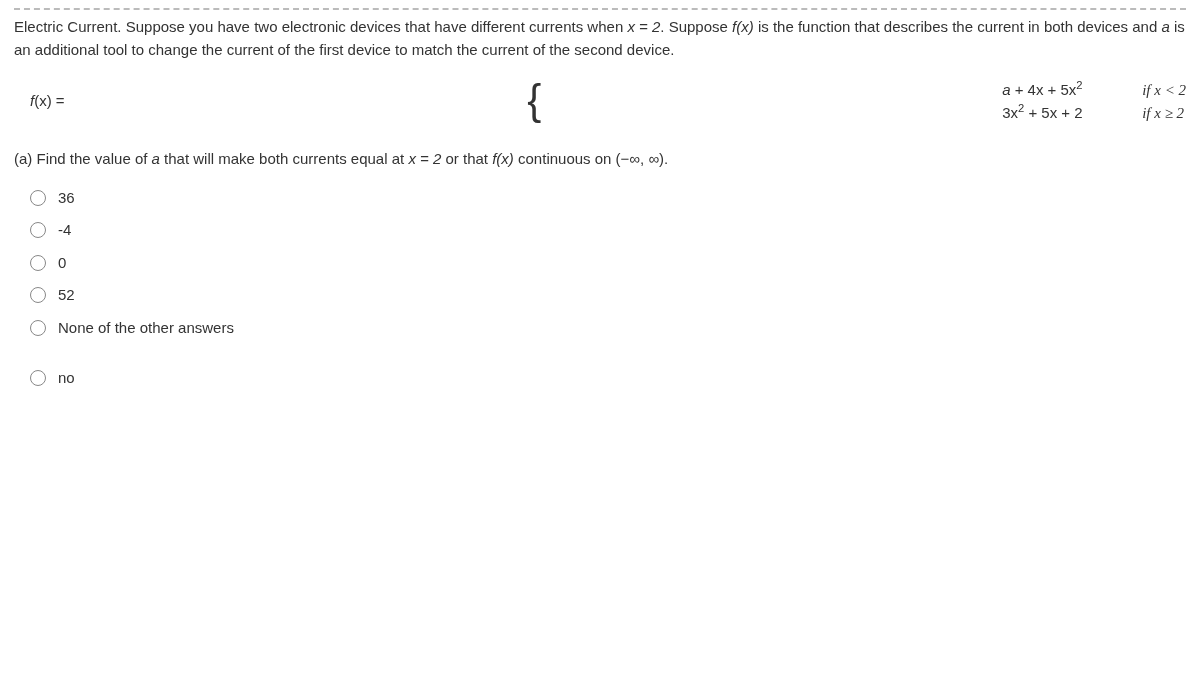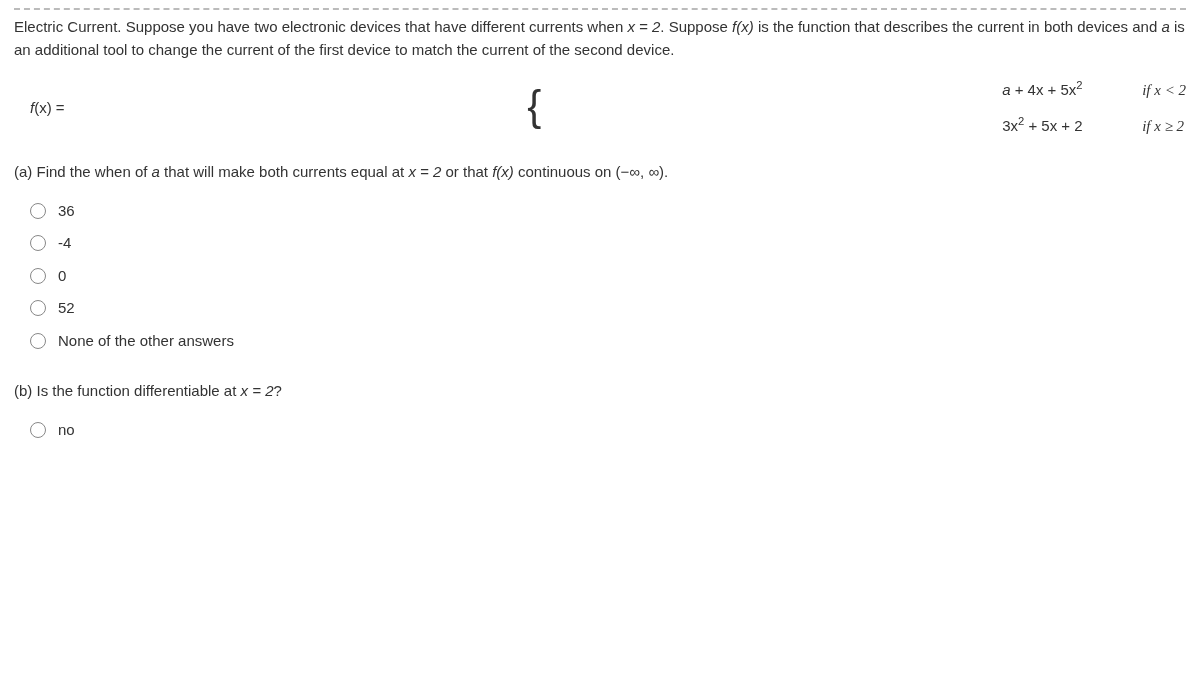--- a/index.html
+++ b/index.html
@@ -42,21 +42,21 @@
       font-size: 42px;
       line-height: 0.8;
       font-weight: normal;
       margin-right: 4px;
       position: relative;
       top: -2px;
     }
     .cases {
       display: flex;
       flex-direction: column;
-      gap: 13px;
+      gap: 0;
     }
     .case-row {
       display: flex;
       align-items: baseline;
     }
     .case-expr {
       min-width: 140px;
     }
     .case-cond {
       font-style: italic;
@@ -117,21 +117,21 @@
           <span>3x</span><sup>2</sup><span> + 5x + 2</span>
         </span>
         <span class="case-cond">
           <span>if x</span><span> ≥ 2</span>
         </span>
       </div>
     </div>
   </div>
 
   <p class="question">
-    <span>(a) Find the when of </span><span class="italic">a</span><span> that will make both currents equal at </span><span class="italic">x = 2</span><span> or that </span><span class="italic">f(x)</span><span> continuous on (−∞, ∞).</span>
+    <span>(a) Find the value of </span><span class="italic">a</span><span> that will make both currents equal at </span><span class="italic">x = 2</span><span> or that </span><span class="italic">f(x)</span><span> continuous on (−∞, ∞).</span>
   </p>
 
   <div class="options">
     <div class="option-row">
       <span class="radio"></span>
       <span>36</span>
     </div>
     <div class="option-row">
       <span class="radio"></span>
       <span>-4</span>
@@ -143,23 +143,20 @@
     <div class="option-row">
       <span class="radio"></span>
       <span>52</span>
     </div>
     <div class="option-row">
       <span class="radio"></span>
       <span>None of the other answers</span>
     </div>
   </div>
 
-  <p class="question">
-    <span>(b) Is the function differentiable at </span><span class="italic">x = 2</span><span>?</span>
-  </p>
 
   <div class="options">
     <div class="option-row">
       <span class="radio"></span>
       <span>no</span>
     </div>
   </div>
 
 </div>
 

